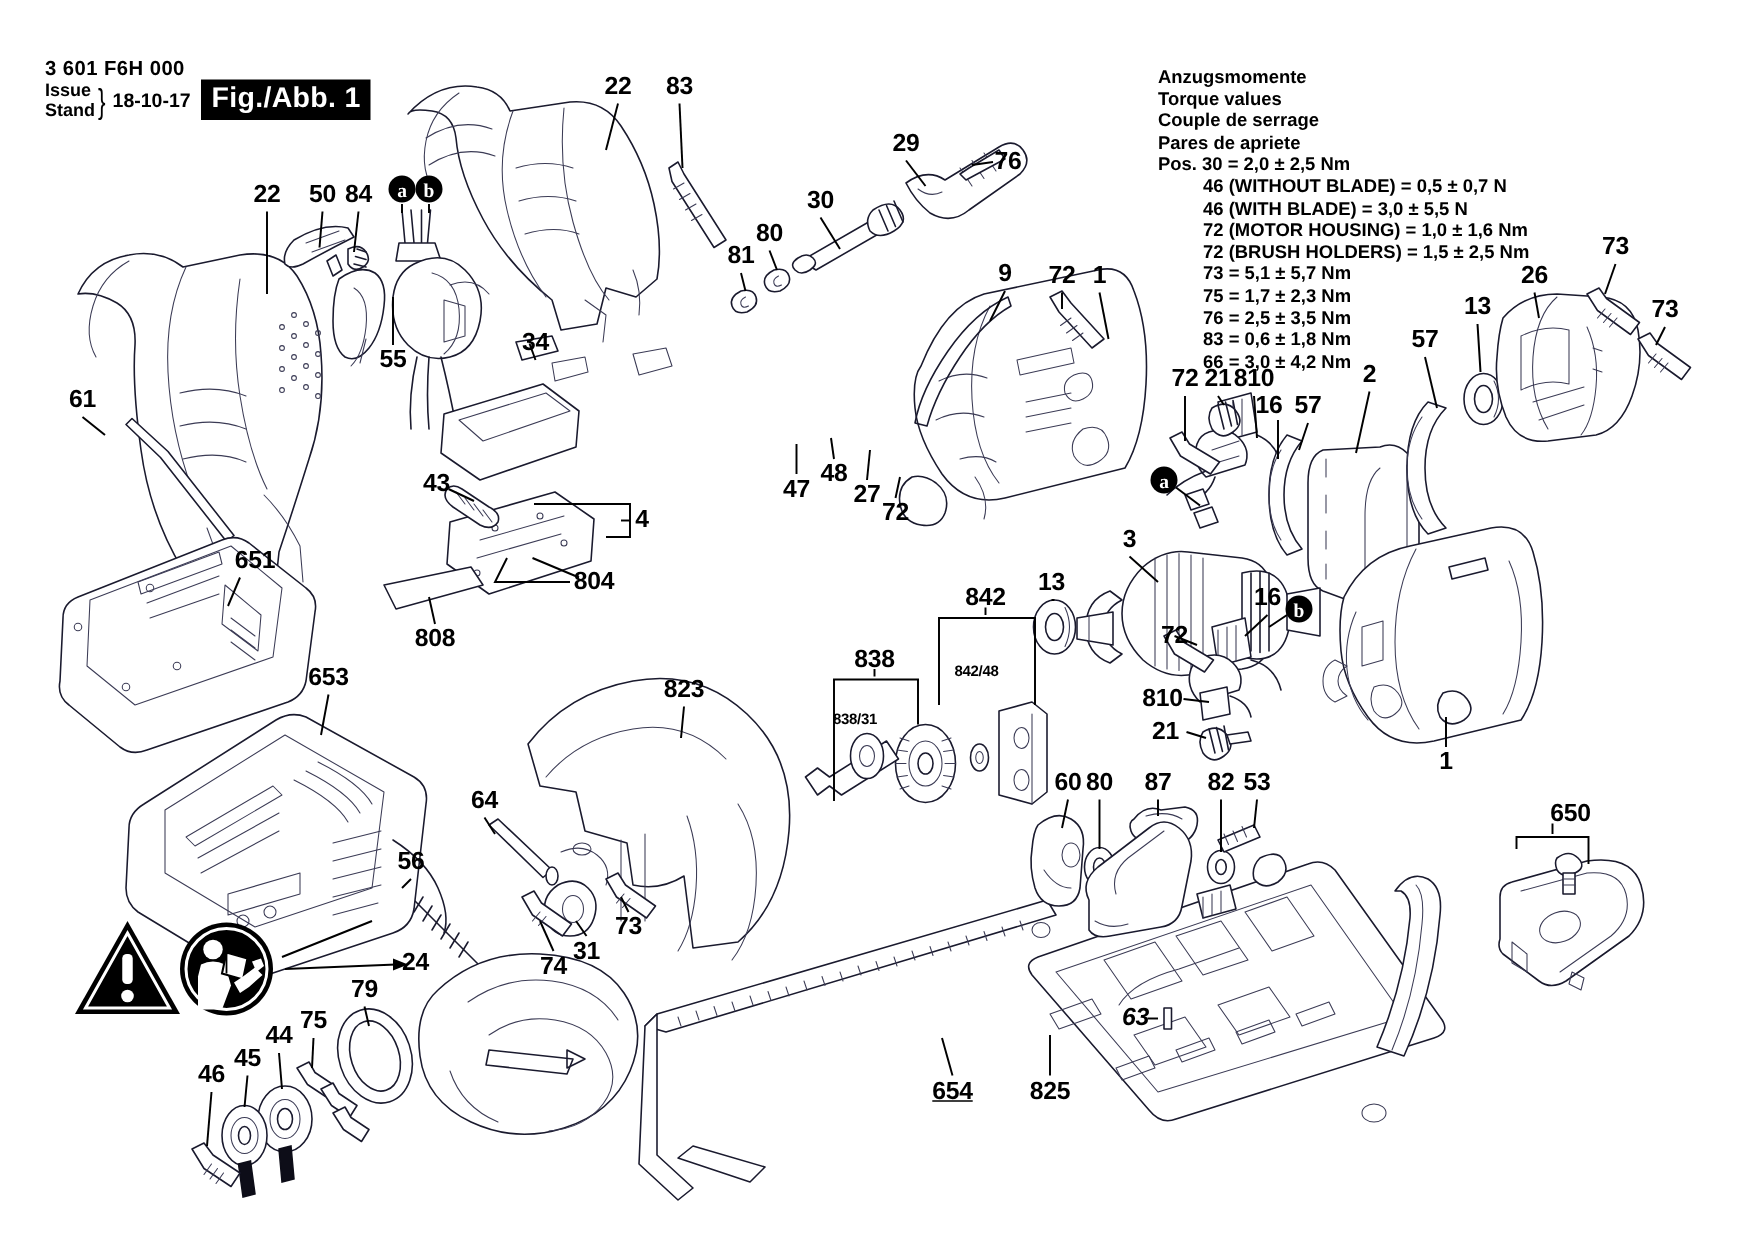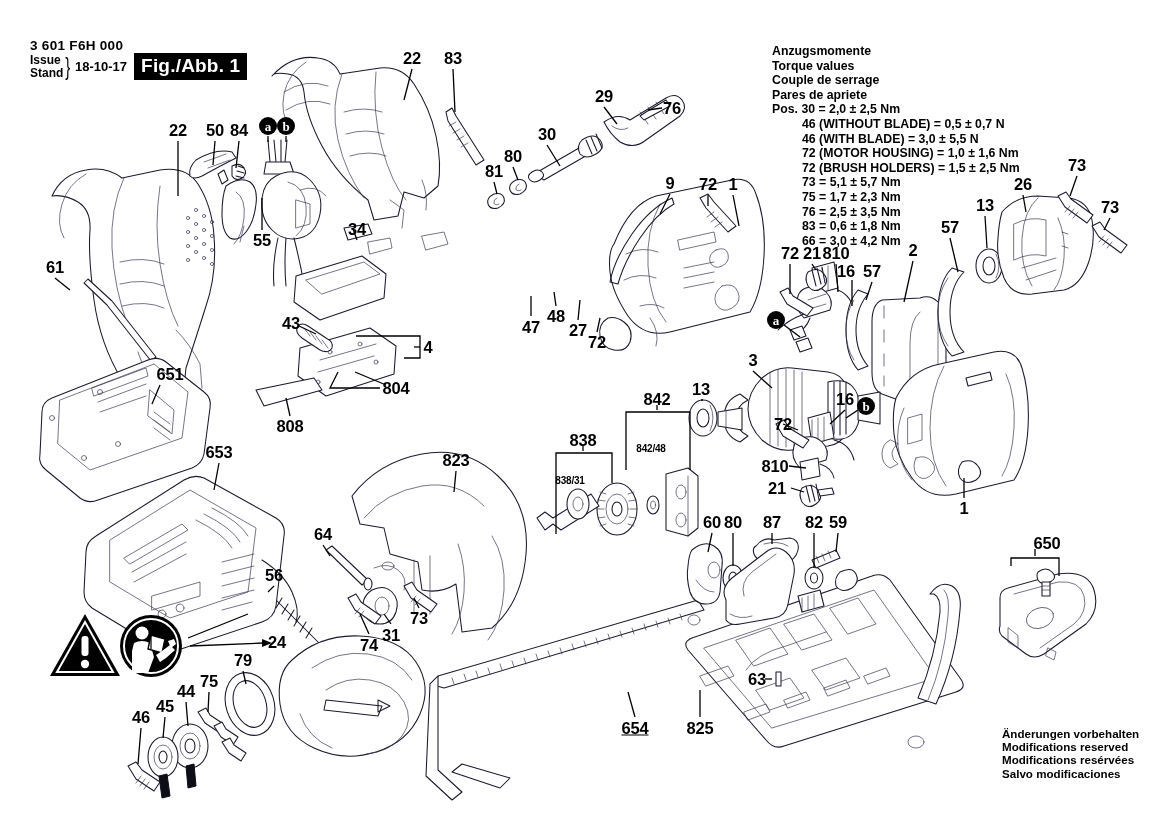--- a/index.html
+++ b/index.html
@@ -758,26 +758,20 @@
         <div class="indent">72 (MOTOR HOUSING) = 1,0 ± 1,6 Nm</div>
         <div class="indent">72 (BRUSH HOLDERS) = 1,5 ± 2,5 Nm</div>
         <div class="indent">73 = 5,1 ± 5,7 Nm</div>
         <div class="indent">75 = 1,7 ± 2,3 Nm</div>
         <div class="indent">76 = 2,5 ± 3,5 Nm</div>
         <div class="indent">83 = 0,6 ± 1,8 Nm</div>
         <div class="indent">66 = 3,0 ± 4,2 Nm</div>
       </div>
   </div>
 
-  <div id="disclaimer">
-    <div>Änderungen vorbehalten</div>
-    <div>Modifications reserved</div>
-    <div>Modifications resérvées</div>
-    <div>Salvo modificaciones</div>
-  </div>
 
   <div id="callout-layer">
       <div class="callout" style="left: 178px; top: 130px;">22</div>
       <div class="callout" style="left: 215px; top: 130px;">50</div>
       <div class="callout" style="left: 239px; top: 130px;">84</div>
       <div class="callout" style="left: 262px; top: 240px;">55</div>
       <div class="callout" style="left: 55px; top: 267px;">61</div>
       <div class="callout" style="left: 160px; top: 374px; margin-left: 10px;">651</div>
       <div class="callout" style="left: 219px; top: 452px;">653</div>
       <div class="callout" style="left: 291px; top: 323px;">43</div>
@@ -830,22 +824,22 @@
       <div class="callout" style="left: 277px; top: 642px;">24</div>
       <div class="callout" style="left: 243px; top: 660px;">79</div>
       <div class="callout" style="left: 209px; top: 681px;">75</div>
       <div class="callout" style="left: 186px; top: 691px;">44</div>
       <div class="callout" style="left: 165px; top: 706px;">45</div>
       <div class="callout" style="left: 141px; top: 717px;">46</div>
       <div class="callout" style="left: 712px; top: 522px;">60</div>
       <div class="callout" style="left: 733px; top: 522px;">80</div>
       <div class="callout" style="left: 772px; top: 522px;">87</div>
       <div class="callout" style="left: 814px; top: 522px;">82</div>
-      <div class="callout" style="left: 838px; top: 522px;">59</div>
-      <div class="callout" style="left: 757px; top: 679px;">63</div>
+      <div class="callout" style="left: 838px; top: 522px;">53</div>
+      <div class="callout" style="left: 757px; top: 679px; font-style: italic;">63</div>
       <div class="callout" style="left: 635px; top: 728px; text-decoration: underline;">654</div>
       <div class="callout" style="left: 700px; top: 728px;">825</div>
       <div class="callout" style="left: 1047px; top: 543px;">650</div>
     </div>
   <div id="marker-layer">
       <div class="marker" style="left: 268px; top: 126px;">a</div>
       <div class="marker" style="left: 286px; top: 126px;">b</div>
       <div class="marker" style="left: 776px; top: 320px;">a</div>
       <div class="marker" style="left: 866px; top: 406px;">b</div>
     </div>

